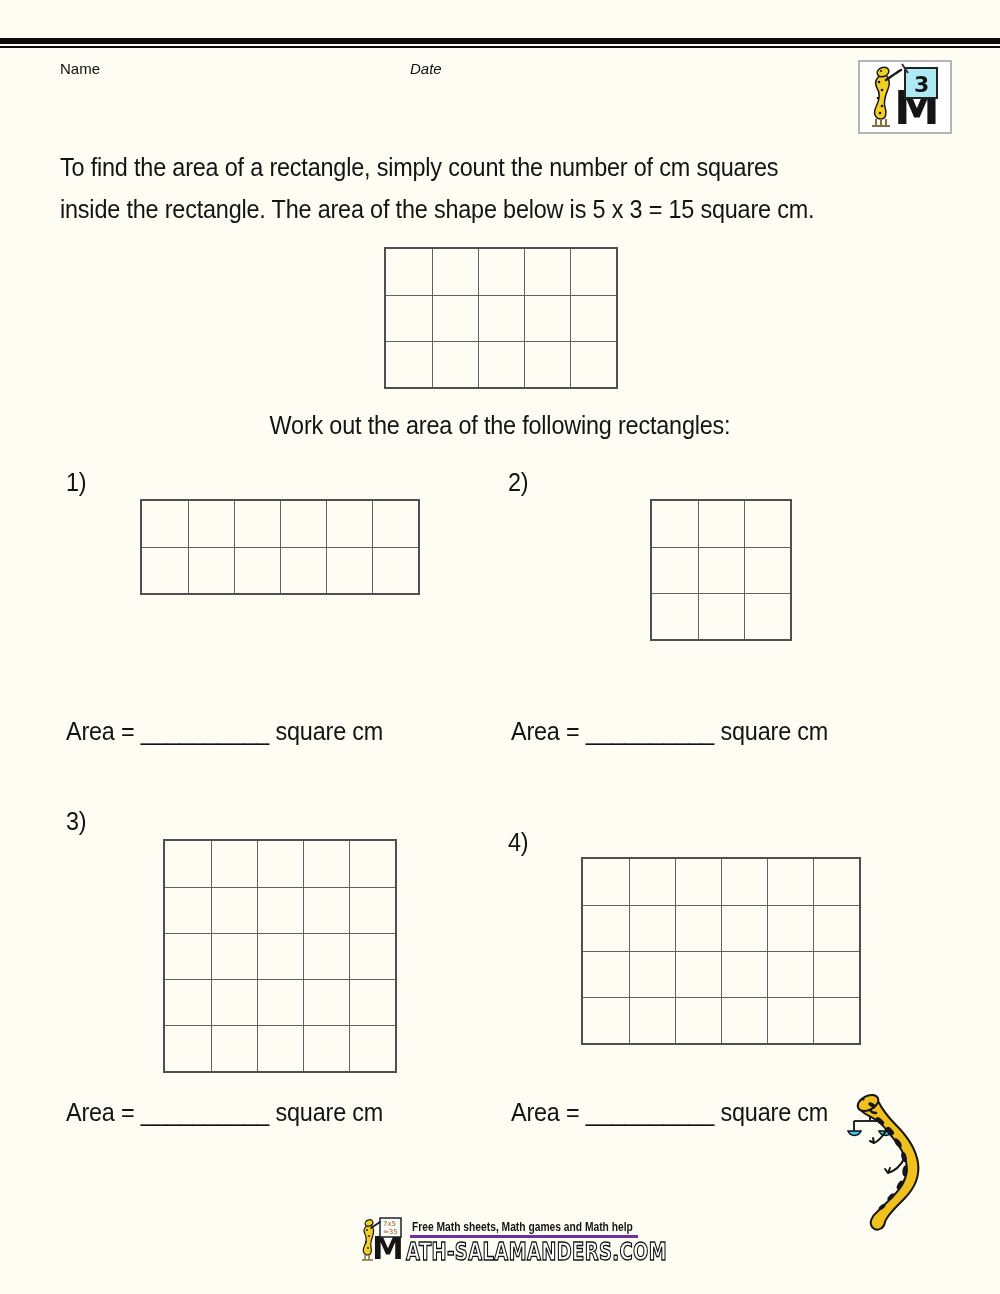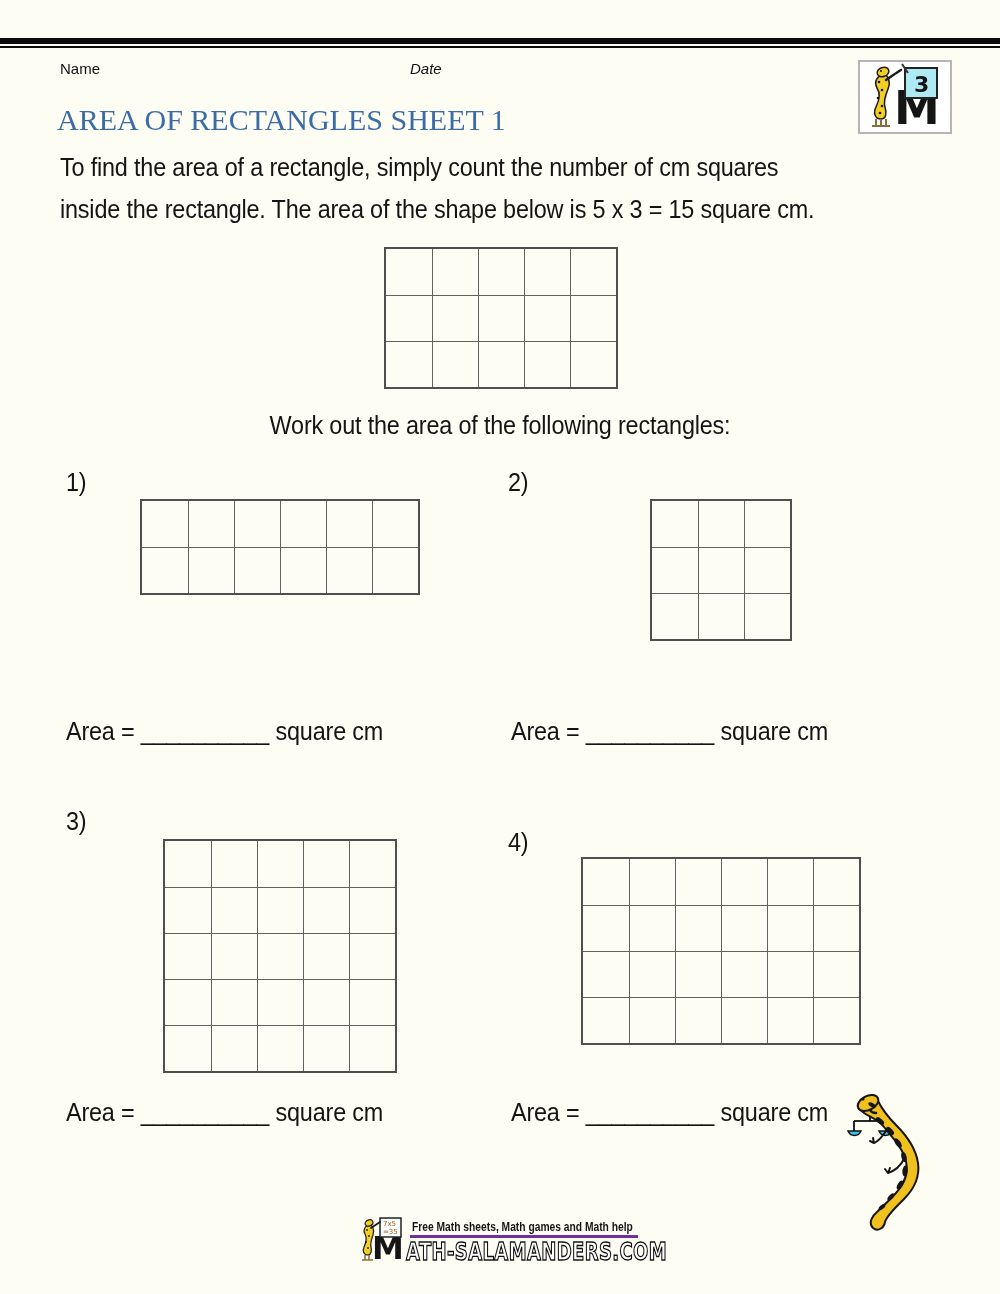--- a/index.html
+++ b/index.html
@@ -82,21 +82,20 @@
         <circle cx="19" cy="20" r="1.3"></circle>
           <circle cx="22" cy="28" r="1.3"></circle>
           <circle cx="18" cy="36" r="1.3"></circle>
         <circle cx="22" cy="44" r="1.3"></circle>
           <circle cx="20" cy="51" r="1.3"></circle>
       </g>
       <path d="M16,57 L16,64 M21,57 L21,64 M26,57 L26,64 M12,64 L30,64" stroke="#8a6d3b" stroke-width="2" fill="none"></path>
     </svg>
   </div>
 
-  <h1 class="title" style="color: rgb(58, 108, 168);">AREA OF RECTANGLES SHEET 1</h1>
 
   <div class="narrow intro1">To find the area of a rectangle, simply count the number of cm squares</div>
   <div class="narrow intro2">inside the rectangle. The area of the shape below is 5 x 3 = 15 square cm.</div>
 
   <div class="grid example" style="grid-template-columns: repeat(5, 46px);">
       <div class="cell"></div>
       <div class="cell bl"></div>
       <div class="cell bl"></div>
       <div class="cell bl"></div>
       <div class="cell bl"></div>

